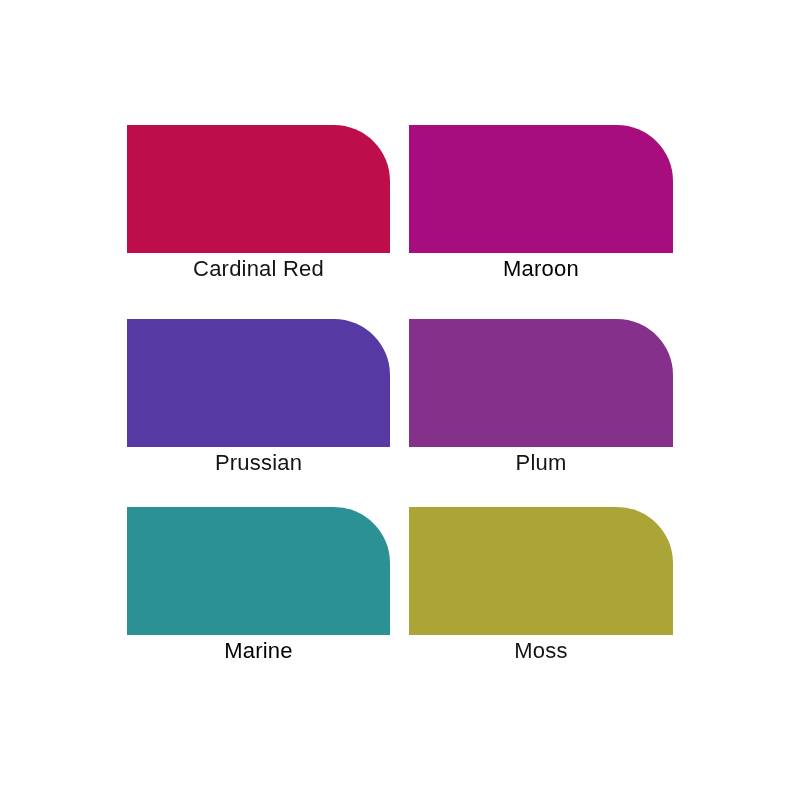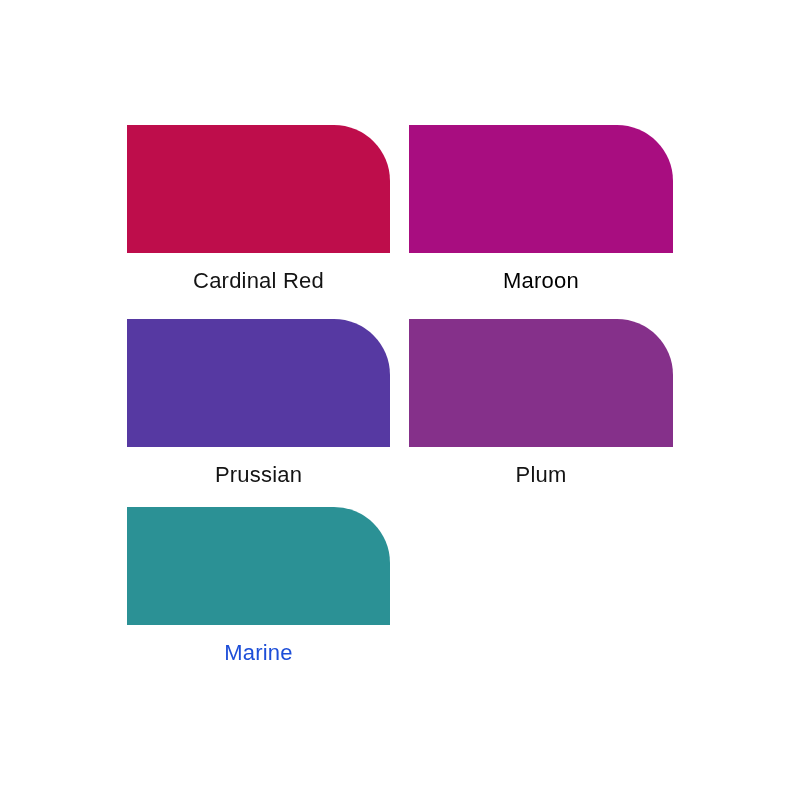--- a/index.html
+++ b/index.html
@@ -43,21 +43,21 @@
   }
 
   .swatch-chip {
     width: 100%;
     height: 128px;
     border-radius: 0 56px 0 0;
     display: block;
   }
 
   .swatch-label {
-    margin-top: 14px;
+    margin-top: 2px;
     text-align: center;
     font-family: "Liberation Sans", sans-serif;
     font-size: 22px;
     line-height: 28px;
     font-weight: 400;
     color: #141414;
     letter-spacing: 0.2px;
     white-space: nowrap;
   }
 </style>
@@ -83,18 +83,22 @@
       <div class="swatch-label" style="color: rgb(20, 20, 20);">Prussian</div>
     </div>
 
     <div class="swatch-cell">
       <div class="swatch-chip" style="background-color: rgb(133, 48, 138);"></div>
       <div class="swatch-label" style="color: rgb(20, 20, 20);">Plum</div>
     </div>
 
     <div class="swatch-cell">
       <div class="swatch-chip" style="background-color: rgb(43, 145, 149);"></div>
-      <div class="swatch-label" style="color: #1d4ed8;">Marine</div>
+      <div class="swatch-label" style="color: #000000;">Marine</div>
     </div>
 
+    <div class="swatch-cell">
+      <div class="swatch-chip" style="background-color: rgb(170, 165, 54);"></div>
+      <div class="swatch-label" style="color: rgb(20, 20, 20);">Moss</div>
+    </div>
 
   </div>
 </div>
 
 </body></html>

